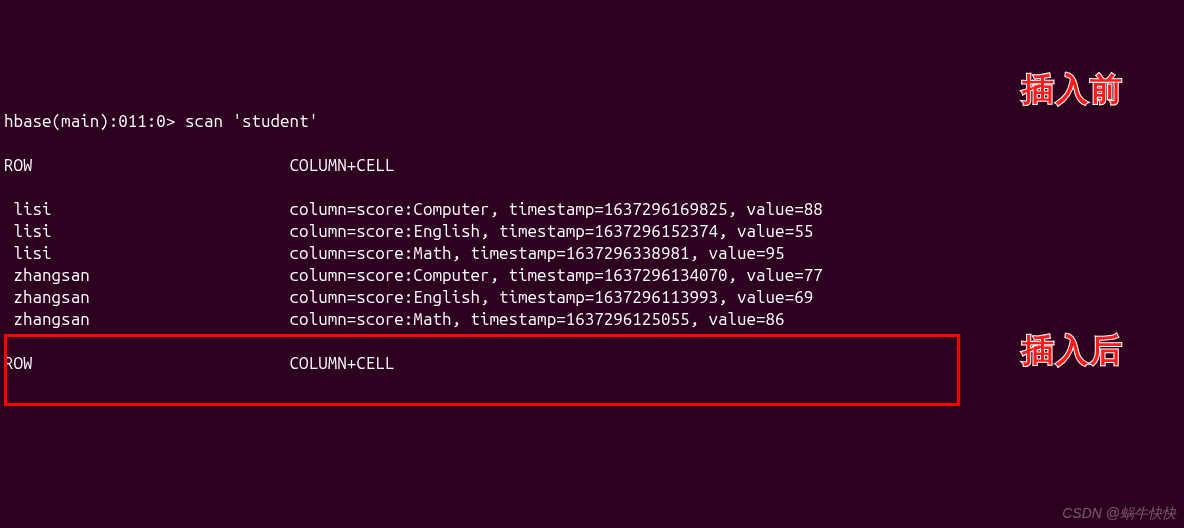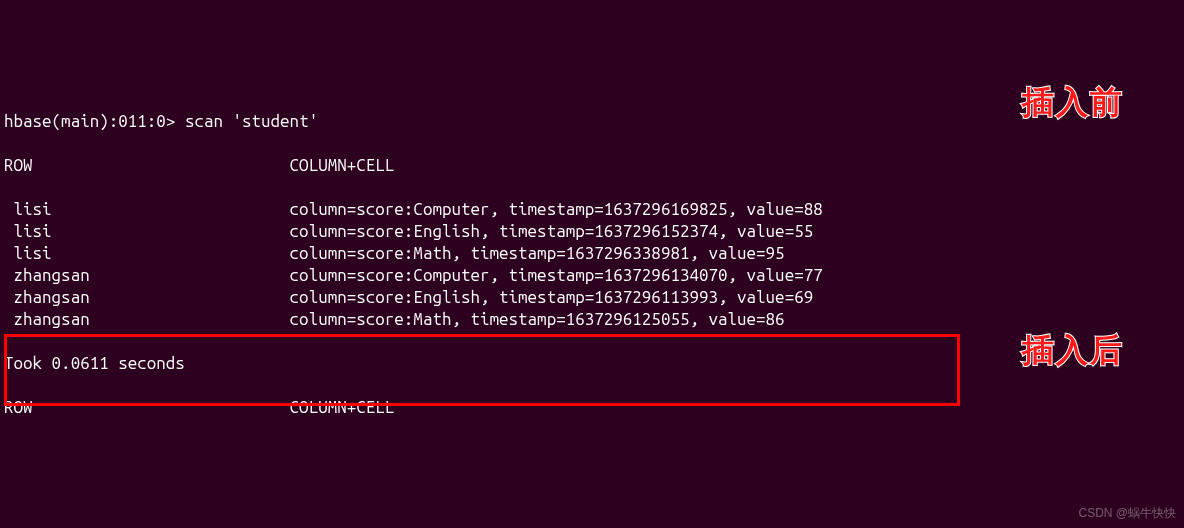--- a/index.html
+++ b/index.html
@@ -36,42 +36,42 @@
     -webkit-text-stroke: 2px #ffffff;
     text-stroke: 2px #ffffff;
     paint-order: stroke fill;
     letter-spacing: 2px;
   }
   .watermark {
     position: absolute;
     right: 8px;
     bottom: 4px;
     font-family: sans-serif;
-    font-size: 12px;
+    font-size: 14px;
     color: rgba(255,255,255,0.35);
+    font-style: italic;
   }
 </style>
 </head>
 <body>
 
 
 
 <div class="term">
 <span class="line"><span>hbase(main):011:0&gt; </span><span>scan 'student'</span></span>
 <span class="line" id="scan1-header">ROW                           COLUMN+CELL</span>
 <span id="scan1-rows"><span class="line"> lisi                         column=score:Computer, timestamp=1637296169825, value=88</span><span class="line"> lisi                         column=score:English, timestamp=1637296152374, value=55</span><span class="line"> lisi                         column=score:Math, timestamp=1637296338981, value=95</span><span class="line"> zhangsan                     column=score:Computer, timestamp=1637296134070, value=77</span><span class="line"> zhangsan                     column=score:English, timestamp=1637296113993, value=69</span><span class="line"> zhangsan                     column=score:Math, timestamp=1637296125055, value=86</span></span>
-<span class="line">Took 0.0611 seconds</span>
 <span class="line" id="scan2-header">ROW                           COLUMN+CELL</span>
 
 
 
 
 </div>
 
 <div class="highlight-box" style="left:4px; top:334px; width:950px; height:66px;"></div>
 
-<div class="ann" style="right:60px; top:78px;margin-top:13px;">插入前</div>
+<div class="ann" style="right:60px; top:78px;">插入前</div>
 <div class="ann" style="right:60px; top:339px;">插入后</div>
 
 <div class="watermark">CSDN @蜗牛快快</div>
 
 
 
 
 </body></html>

